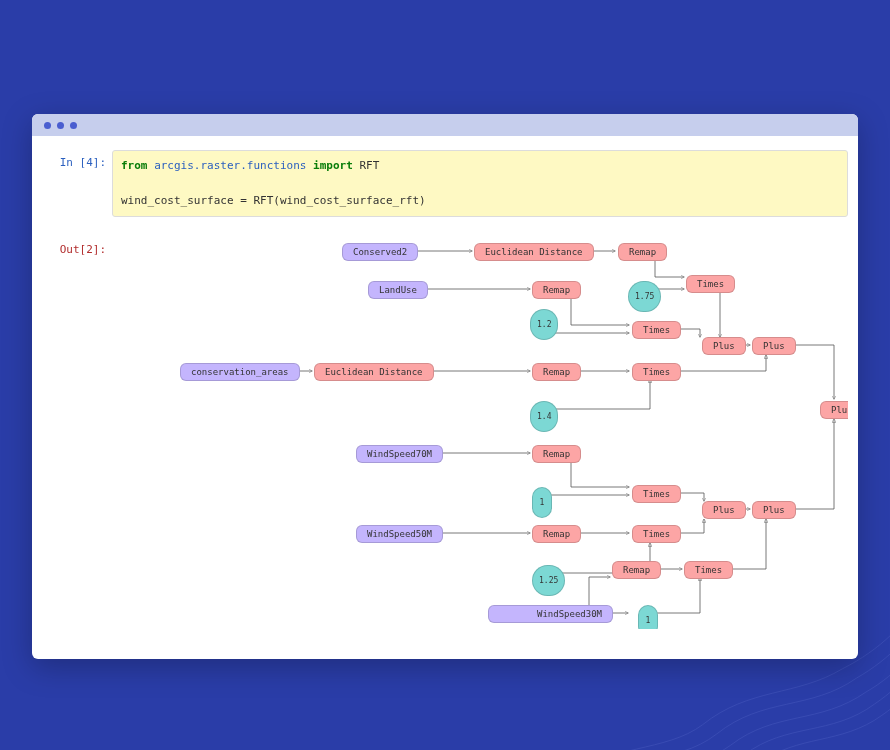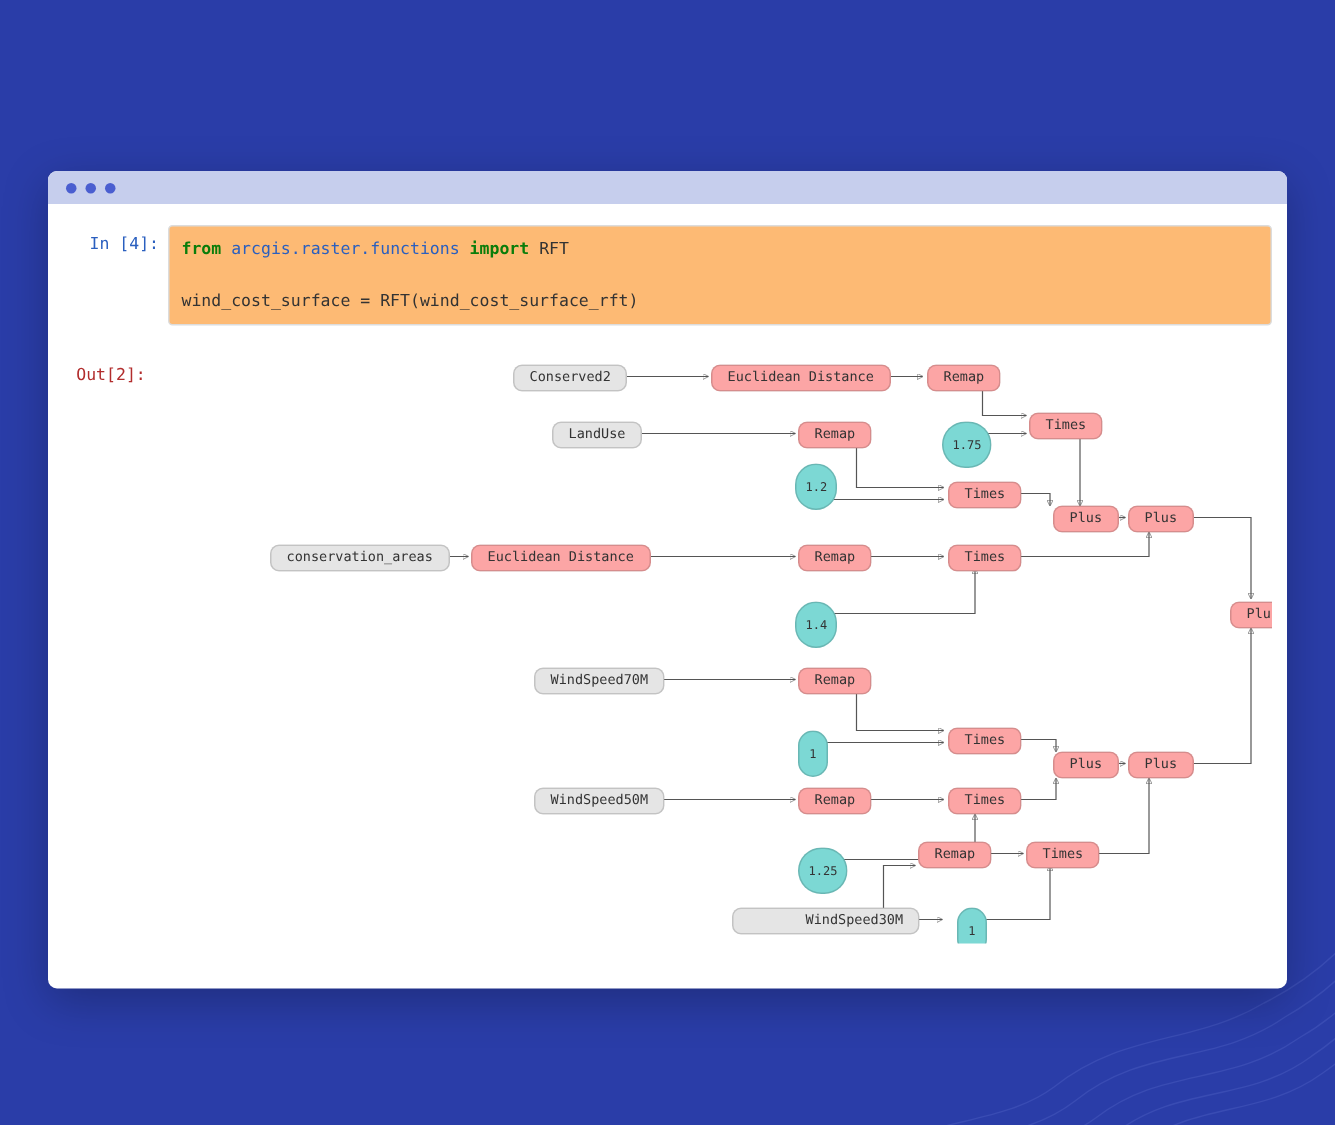--- a/index.html
+++ b/index.html
@@ -43,24 +43,24 @@
   .nb { padding: 14px 10px 10px; }
   .cell { display: flex; gap: 6px; margin-bottom: 20px; align-items: flex-start; }
   .prompt {
     width: 64px;
     text-align: right;
     font-size: 11px;
     color: #2a5fbf;
     padding-top: 6px;
     flex-shrink: 0;
   }
-  .prompt.out { color: #b22d2d; text-align: center; }
+  .prompt.out { color: #b22d2d; }
   .codebox {
     flex: 1;
-    background: #fdba74;
+    background: #fef9c3;
     border: 1px solid #dcdcdc;
     border-radius: 3px;
     padding: 6px 8px;
     line-height: 1.6;
     white-space: pre;
     color: #333;
     overflow: hidden;
   }
   .kw-from { color: #0a7d0a; font-weight: bold; }
   .kw-import { color: #0a7d0a; font-weight: bold; }
@@ -76,21 +76,21 @@
   
   .node {
     position: absolute;
     border-radius: 6px;
     padding: 3px 10px;
     font-size: 9px;
     text-align: center;
     white-space: nowrap;
     border: 1px solid rgba(0,0,0,0.15);
   }
-  .n-green { background: #e5e5e5; }
+  .n-green { background: #c4b5fd; }
   .n-yellow { background: #fca5a5; }
   .n-teal {
     background: #7cd8d4;
     border-radius: 999px;
     min-width: 20px;
     padding: 10px 6px;
     font-size: 8px;
   }
   .edges { position: absolute; inset: 0; width: 100%; height: 100%; }
   .edges line, .edges path {

